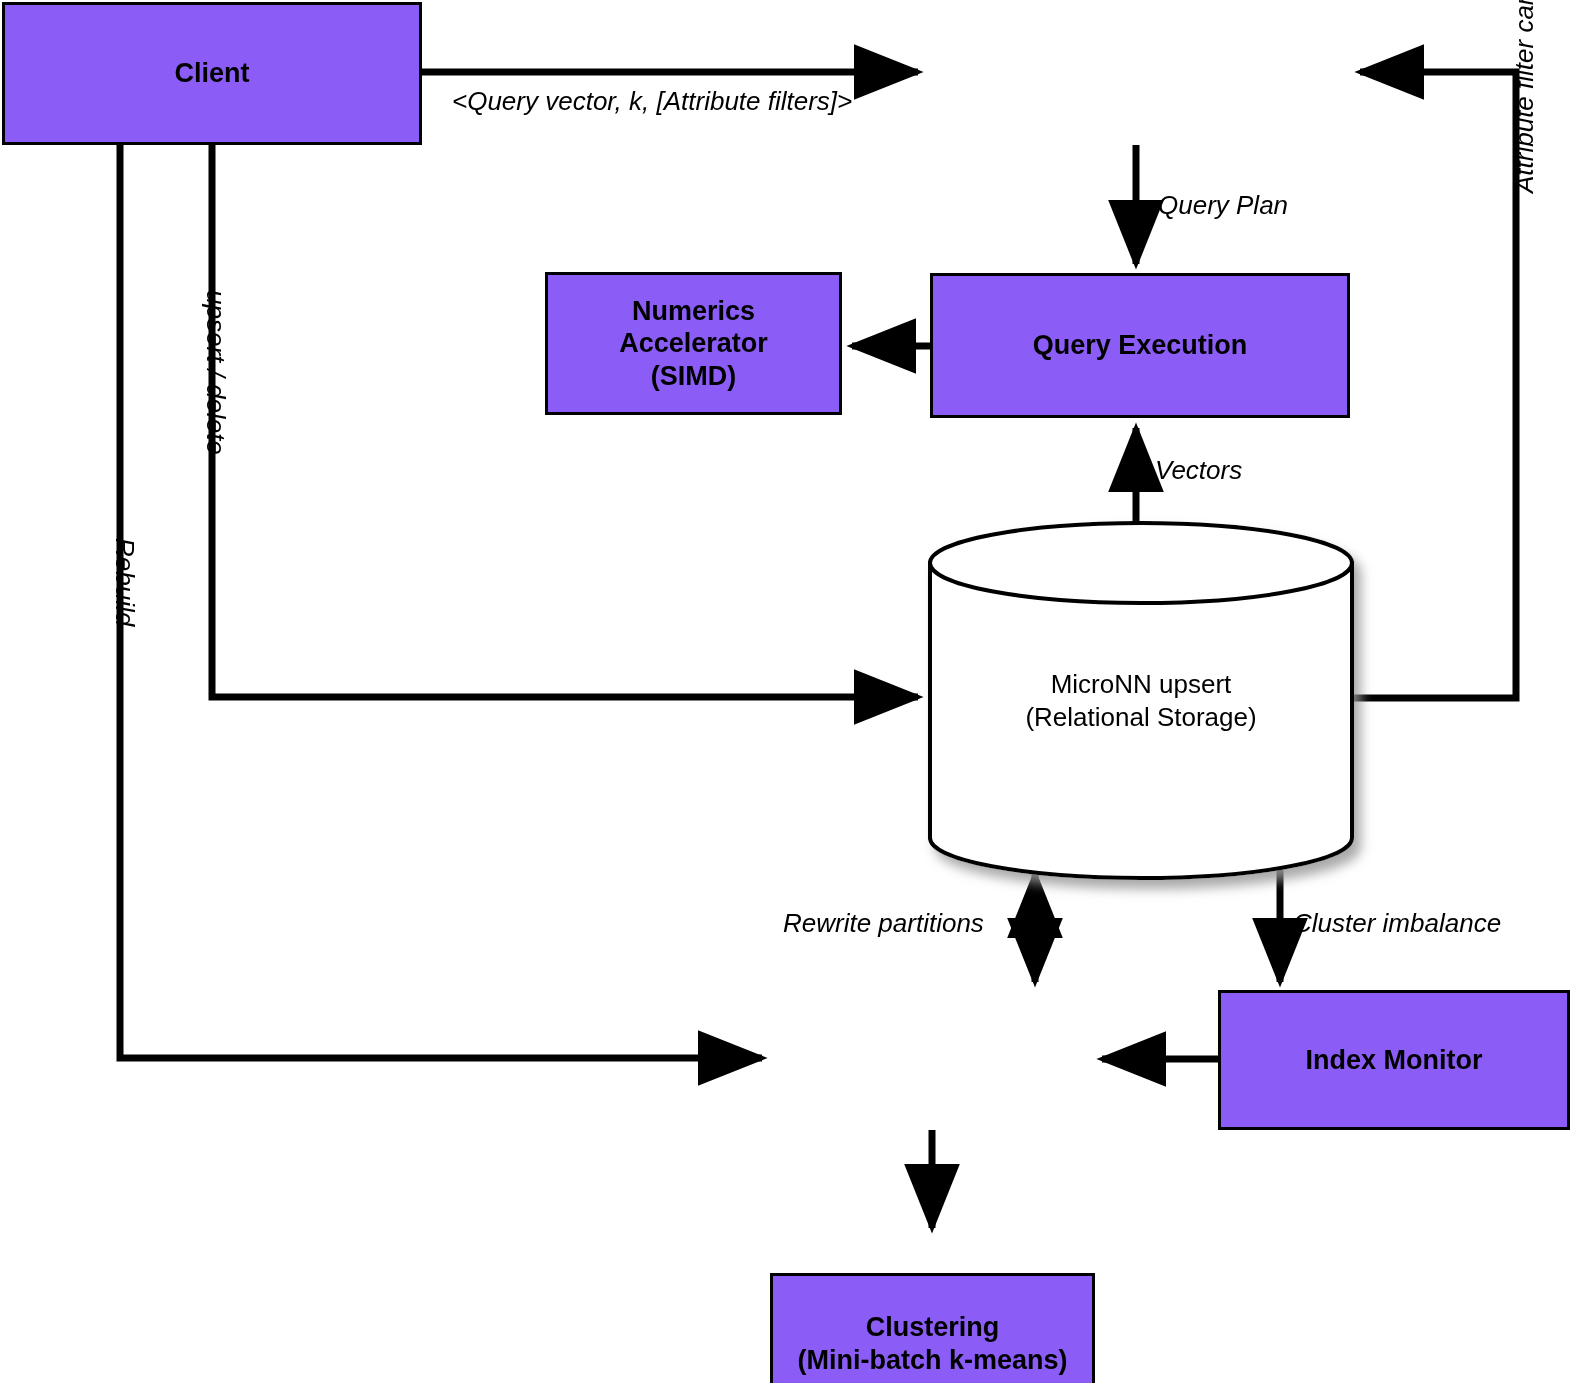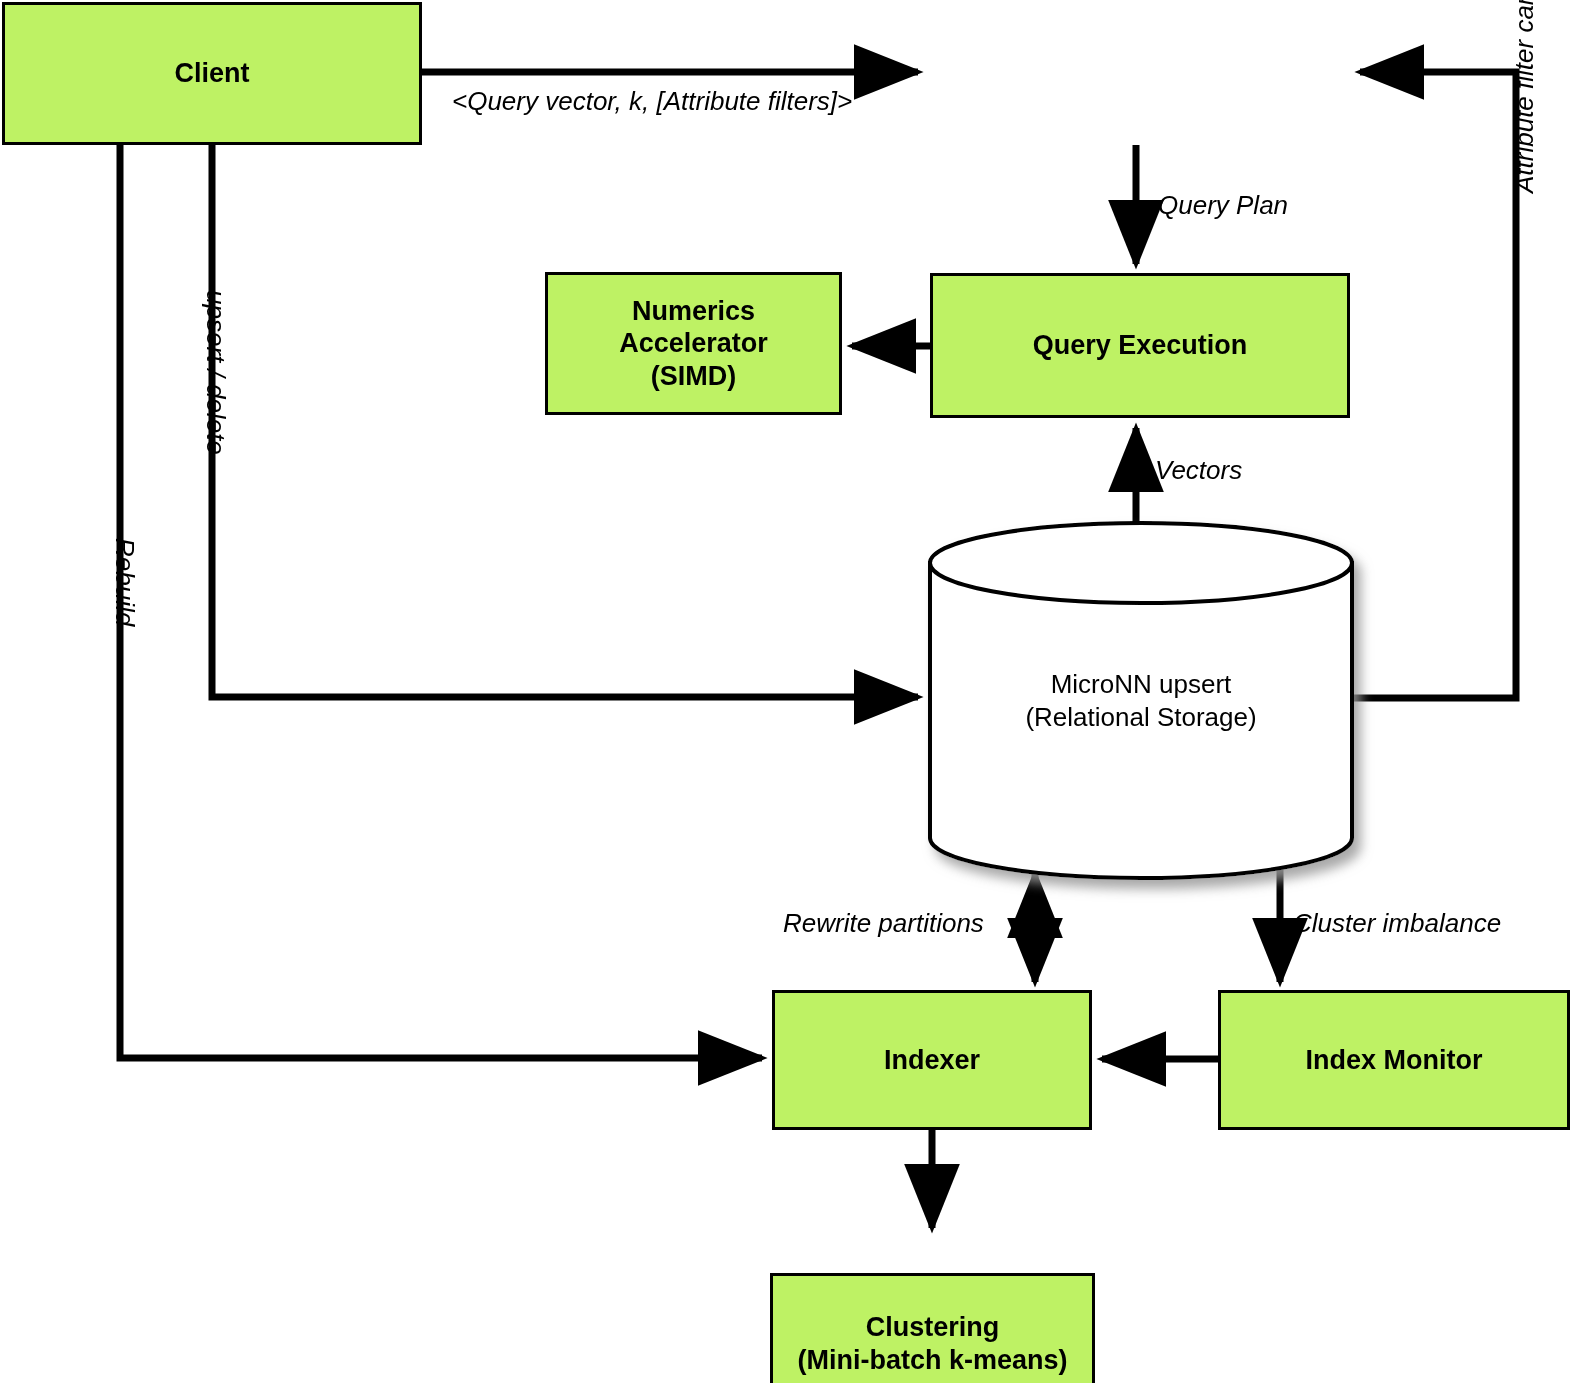--- a/index.html
+++ b/index.html
@@ -1,19 +1,19 @@
 <!DOCTYPE html>
 <html><head>
 <meta charset="utf-8">
 <style>
   html,body{margin:0;padding:0;background:#ffffff;}
   #stage{position:relative;width:1578px;height:1383px;background:#ffffff;
          font-family:"Liberation Sans","DejaVu Sans",sans-serif;overflow:hidden;}
   #svg-layer{position:absolute;left:0;top:0;width:1578px;height:1383px;}
-  .node{position:absolute;box-sizing:border-box;border:3px solid #000;background:#bef264;
+  .node{position:absolute;box-sizing:border-box;border:3px solid #000;background:#8b5cf6;
         display:flex;align-items:center;justify-content:center;text-align:left;
         font-weight:bold;font-size:27px;color:#000;line-height:1.2;z-index:3;}
   .cyl{position:absolute;z-index:3;display:flex;align-items:center;justify-content:center;}
   .cyl-label{position:relative;z-index:5;text-align:center;font-size:26px;font-weight:400;
              color:#000;line-height:1.25;pointer-events:none;}
   .elbl{position:absolute;font-style:italic;font-size:26px;color:#000;white-space:nowrap;z-index:4;background:transparent;}
   .vlbl-cw{transform-origin:left top;transform:rotate(90deg);}
   .vlbl-ccw{transform-origin:left bottom;transform:rotate(-90deg);}
 </style>
 </head>
@@ -80,23 +80,20 @@
     <span>(SIMD)</span>
   </div>
 
   <div class="cyl" style="left:930px;top:523px;width:422px;height:355px;">
     <div class="cyl-label">
       <div>MicroNN upsert</div>
       <div>(Relational Storage)</div>
     </div>
   </div>
 
-  <div class="node" style="left:772px;top:990px;width:320px;height:140px;">
-    <span>Indexer</span>
-  </div>
 
   <div class="node" style="left:1218px;top:990px;width:352px;height:140px;">
     <span>Index Monitor</span>
   </div>
 
   <div class="node" style="left:770px;top:1273px;width:325px;height:141px;flex-direction:column;">
     <span>Clustering</span>
     <span>(Mini-batch k-means)</span>
   </div>
 

